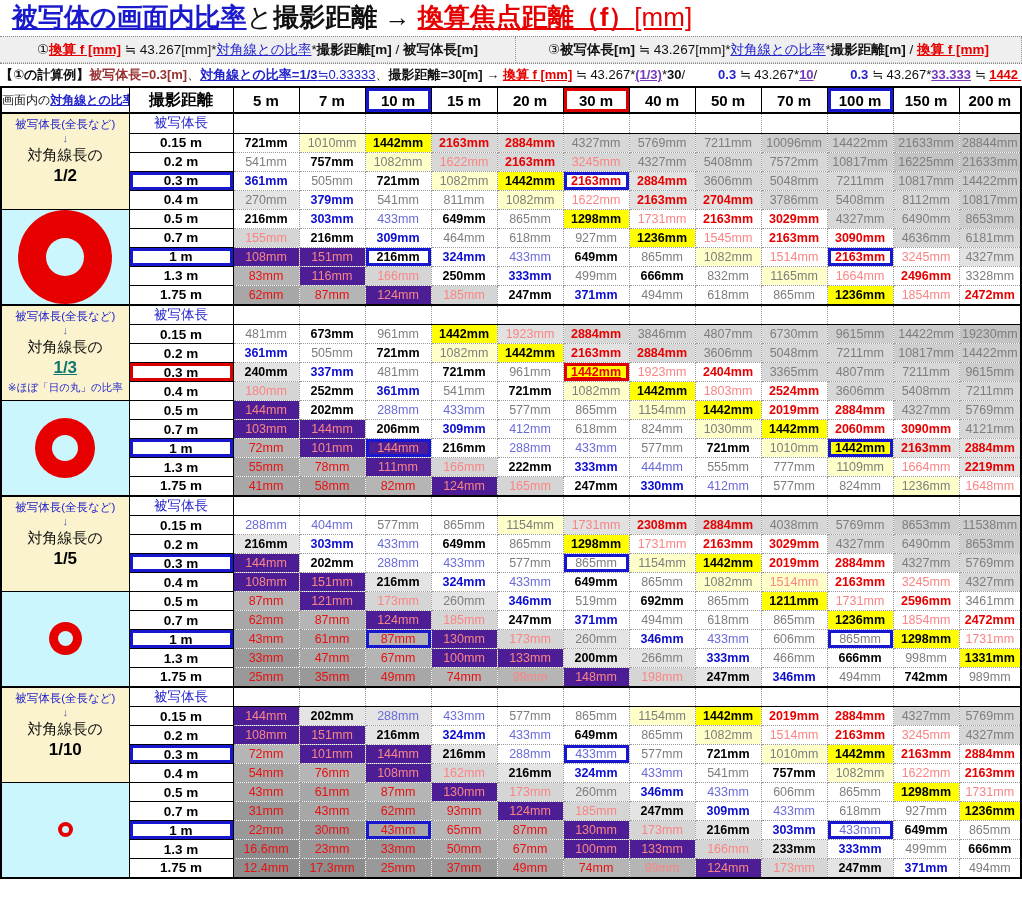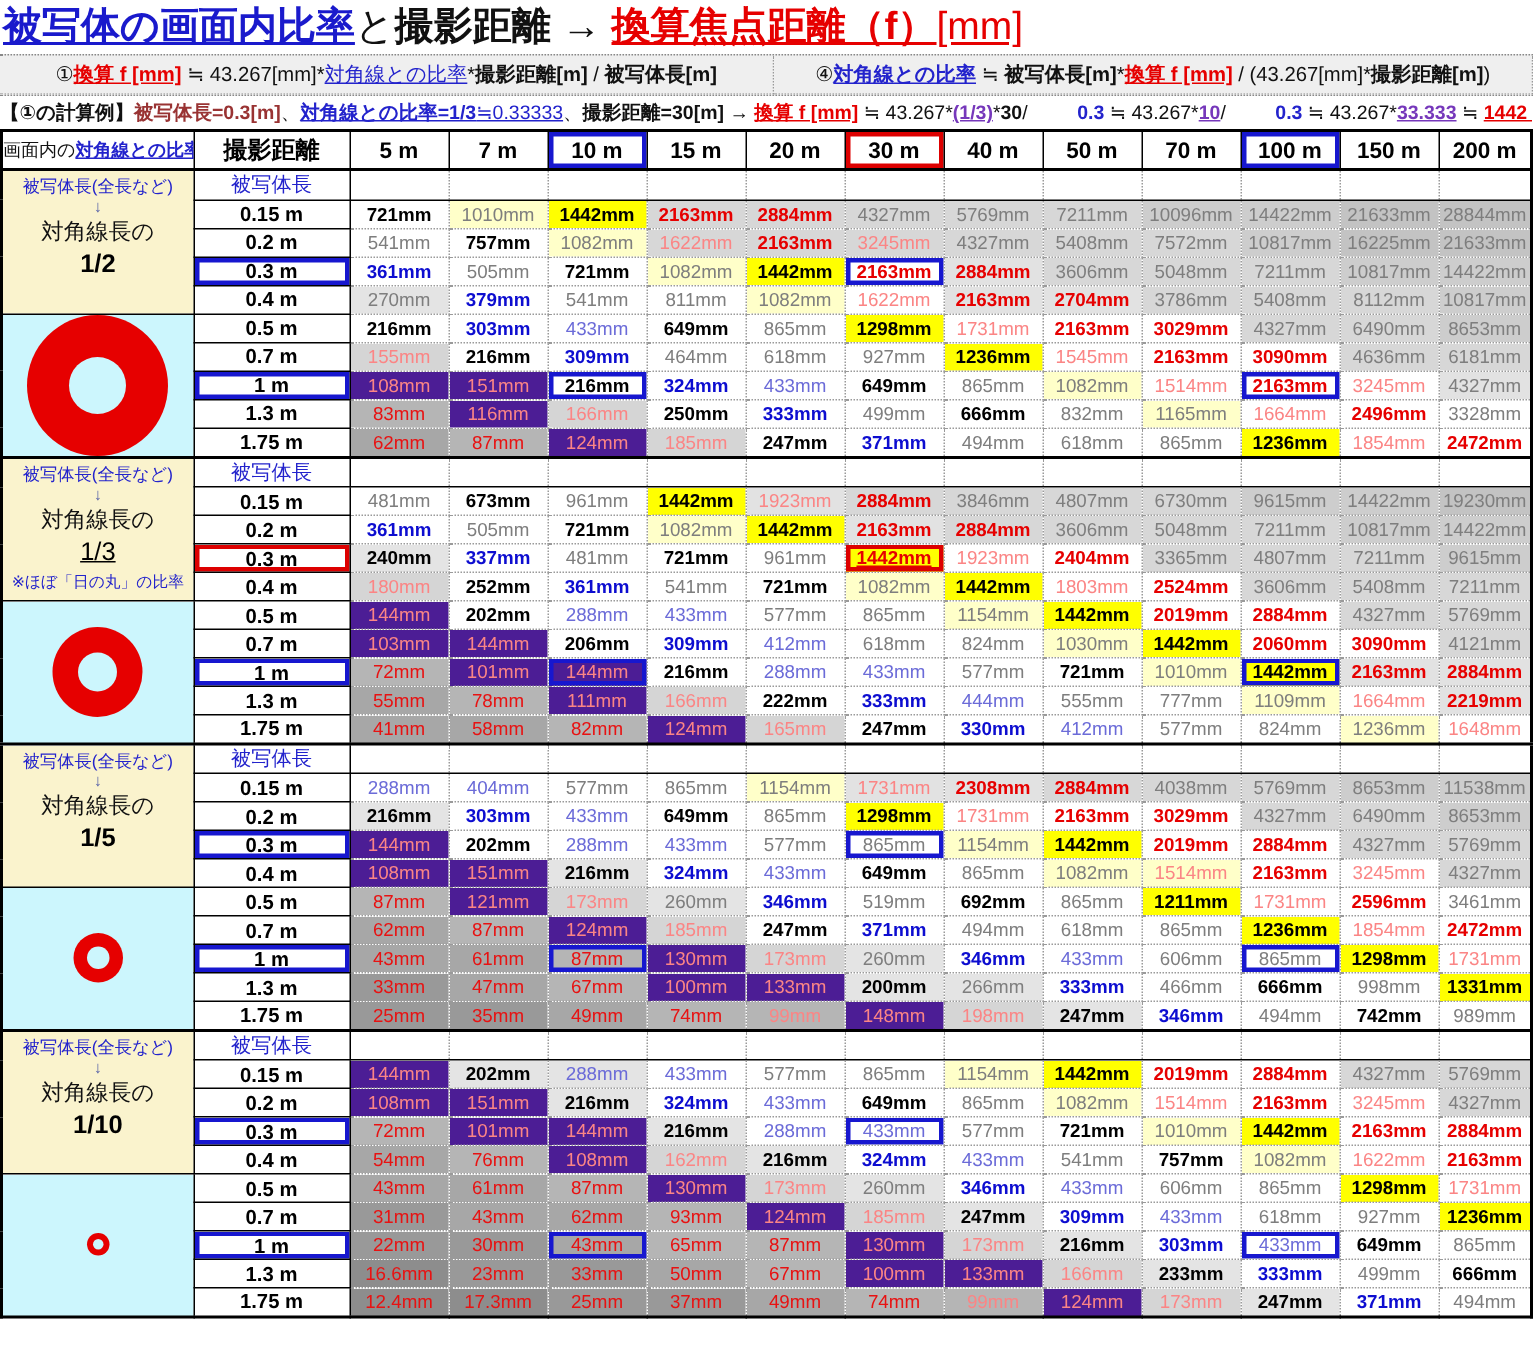--- a/index.html
+++ b/index.html
@@ -1,18 +1,18 @@
 <!DOCTYPE html>
 <html><head>
 <meta charset="utf-8">
 <style>
   html,body{margin:0;padding:0;background:#fff;}
   body{width:1022px;height:900px;font-family:"Liberation Sans","DejaVu Sans",sans-serif;overflow:hidden;}
   
-  .title-row{height:36px;line-height:34px;font-size:26px;white-space:nowrap;padding-left:2px;}
+  .title-row{height:36px;line-height:34px;font-size:26px;white-space:nowrap;padding-left:12px;}
   .formula-grid{display:grid;grid-template-columns:516px 506px;border-top:1px dotted #888;border-bottom:1px dotted #888;background:#efefef;}
   .formula-cell{font-size:13.5px;line-height:25px;height:25px;text-align:center;white-space:nowrap;border-right:1px dotted #999;border-bottom:1px dotted #bbb;overflow:hidden;}
   .example-row{height:22px;line-height:21px;font-size:13px;text-align:center;white-space:nowrap;background:#fff;}
   
   .sg-k{color:#111;}
   .sg-kb{color:#111;font-weight:bold;margin-top:41px;}
   .sg-rbu{color:#e60000;font-weight:bold;text-decoration:underline;}
   .sg-bu{color:#2323cc;text-decoration:underline;}
   .sg-bbu{color:#2323cc;font-weight:bold;text-decoration:underline;}
   .sg-mb{color:#993333;font-weight:bold;}
@@ -65,33 +65,33 @@
   .bg-g7{background:#8d8d8d;margin-left:12px;}
   
   .box-B{box-shadow:inset 0 0 0 3px #1717cf;}
   .box-R{box-shadow:inset 0 0 0 3px #dd0000;}
   
   .sb-title{font-size:11.5px;color:#2323cc;margin-top:3px;}
   .sb-arrow{font-size:11px;color:#5560a8;line-height:13px;}
   .sb-mid{font-size:15px;color:#111;line-height:20px;}
   .sb-ratio{font-size:17px;line-height:22px;}
   .sb-ratio.kb{color:#000;font-weight:bold;}
-  .sb-ratio.bbu{color:#000000;font-weight:normal;text-decoration:underline;}
+  .sb-ratio.bbu{color:#0f766e;font-weight:bold;text-decoration:underline;}
   .sb-note{font-size:10.5px;color:#2323cc;margin-top:2px;}
   .donut{border-radius:50%;background:#e60000;display:flex;align-items:center;justify-content:center;margin:0 auto;}
   .donut-hole{border-radius:50%;background:#ccf6fd;}
 </style>
 </head>
 <body>
 
 <div class="title-row"><span class="sg-tbu">被写体の画面内比率</span><span class="sg-tn">と</span><span class="sg-tk">撮影距離</span><span class="sg-tn"> → </span><span class="sg-tr">換算焦点距離（f）</span><span class="sg-tru">[mm]</span></div>
 
 <div class="formula-grid">
   <div class="formula-cell"><span class="sg-k">①</span><span class="sg-rbu">換算 f [mm]</span><span class="sg-k"> ≒ 43.267[mm]*</span><span class="sg-bu">対角線との比率</span><span class="sg-k">*</span><span class="sg-kb">撮影距離[m]</span><span class="sg-k"> / </span><span class="sg-kb">被写体長[m]</span></div>
-  <div class="formula-cell"><span class="sg-k">④</span><span class="sg-bbu">対角線との比率</span><span class="sg-k"> ≒ </span><span class="sg-kb">被写体長[m]</span><span class="sg-k">*</span><span class="sg-rbu">換算 f [mm]</span><span class="sg-k"> / (43.267[mm]*</span><span class="sg-kb">撮影距離[m]</span><span class="sg-k">)</span></div>
+  <div class="formula-cell"><span class="sg-k">③</span><span class="sg-kb">被写体長[m]</span><span class="sg-k"> ≒ 43.267[mm]*</span><span class="sg-bu">対角線との比率</span><span class="sg-k">*</span><span class="sg-kb">撮影距離[m]</span><span class="sg-k"> / </span><span class="sg-rbu">換算 f [mm]</span></div>
 </div>
 
 <div class="example-row"><span class="sg-kb">【①の計算例】</span><span class="sg-mb">被写体長=0.3[m]</span><span class="sg-k">、</span><span class="sg-bbu">対角線との比率=1/3</span><span class="sg-bu">≒0.33333</span><span class="sg-k">、</span><span class="sg-kb">撮影距離=30[m]</span><span class="sg-k"> → </span><span class="sg-rbu">換算 f [mm]</span><span class="sg-k"> ≒ 43.267*</span><span class="sg-pu">(1/3)</span><span class="sg-k">*</span><span class="sg-kb">30</span><span class="sg-k">/</span><span class="sg-blb">0.3</span><span class="sg-k"> ≒ 43.267*</span><span class="sg-pu">10</span><span class="sg-k">/</span><span class="sg-blb">0.3</span><span class="sg-k"> ≒ 43.267*</span><span class="sg-pu">33.333</span><span class="sg-k"> ≒ </span><span class="sg-rbu">1442 [mm]</span></div>
 
 <table class="ft">
   <colgroup>
     <col style="width:128px">
       <col style="width:104px">
     <col style="width:66px">
       <col style="width:66px">

